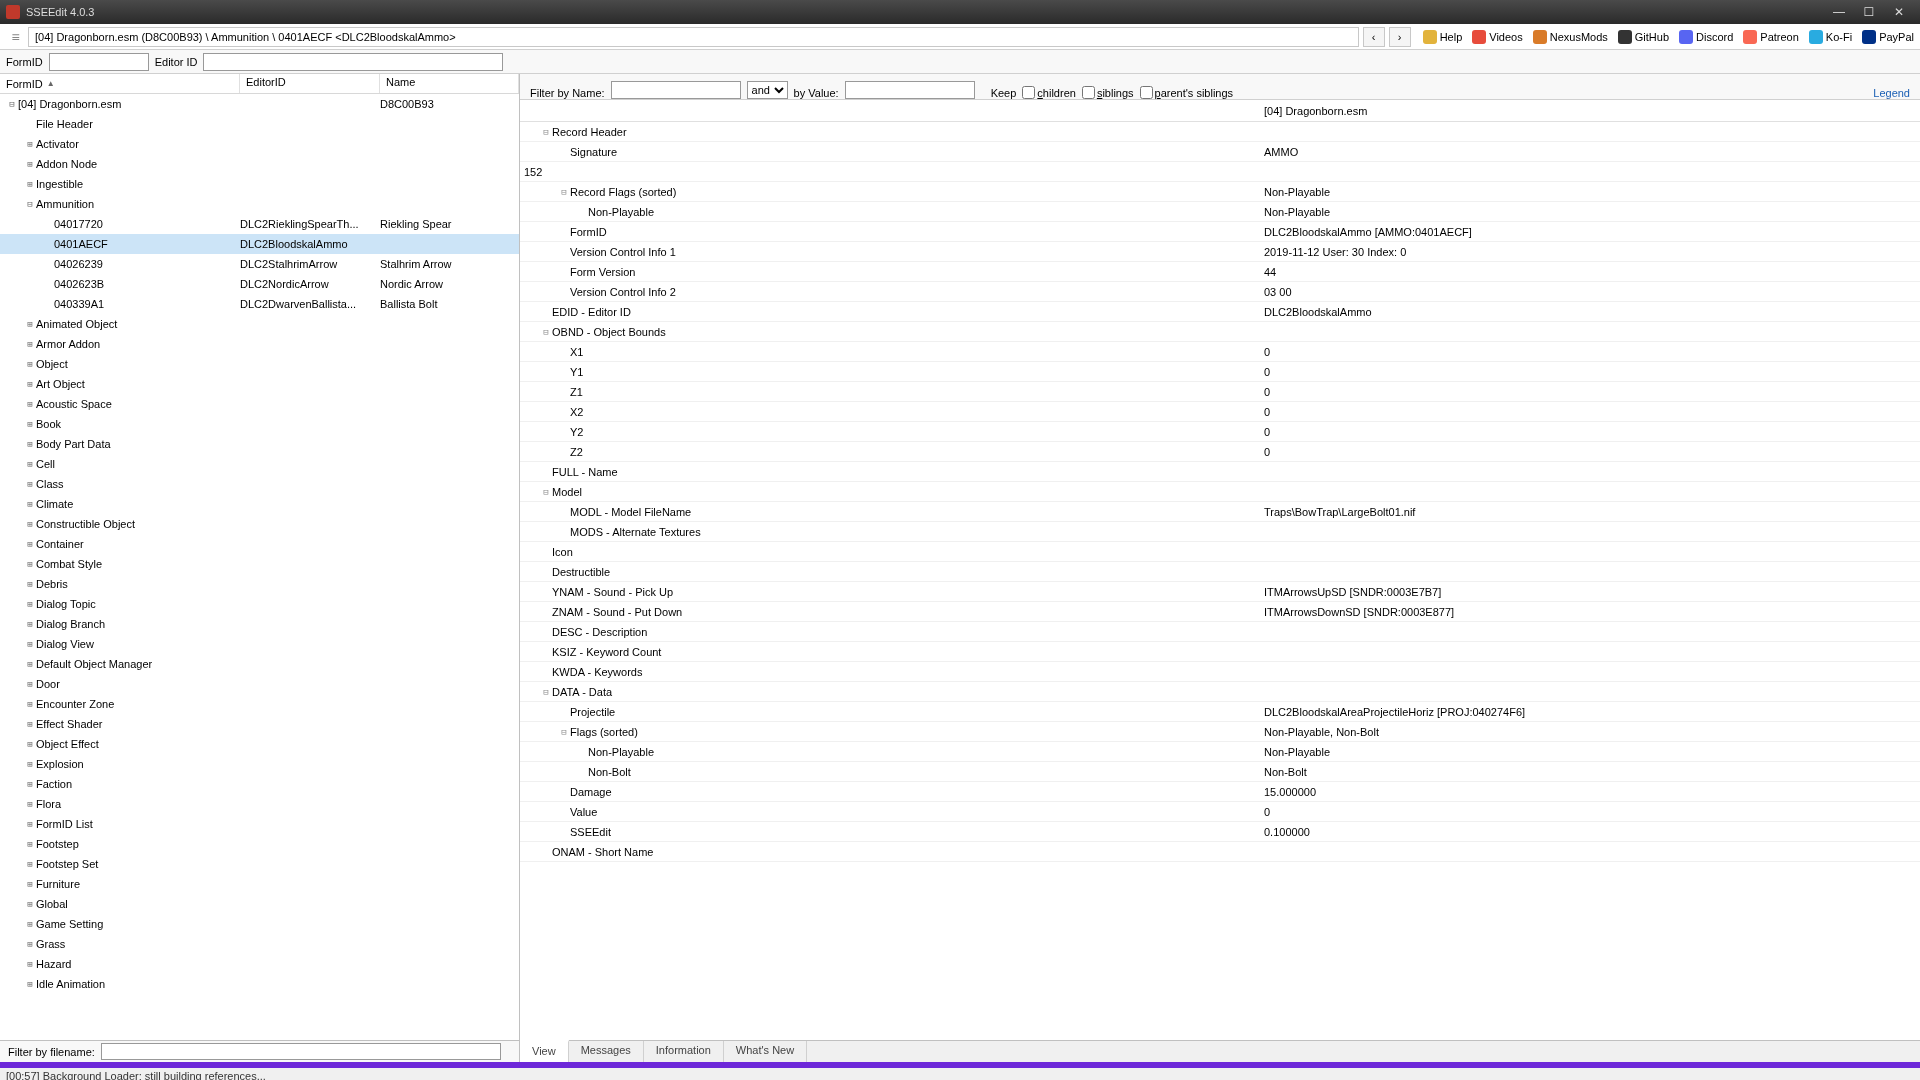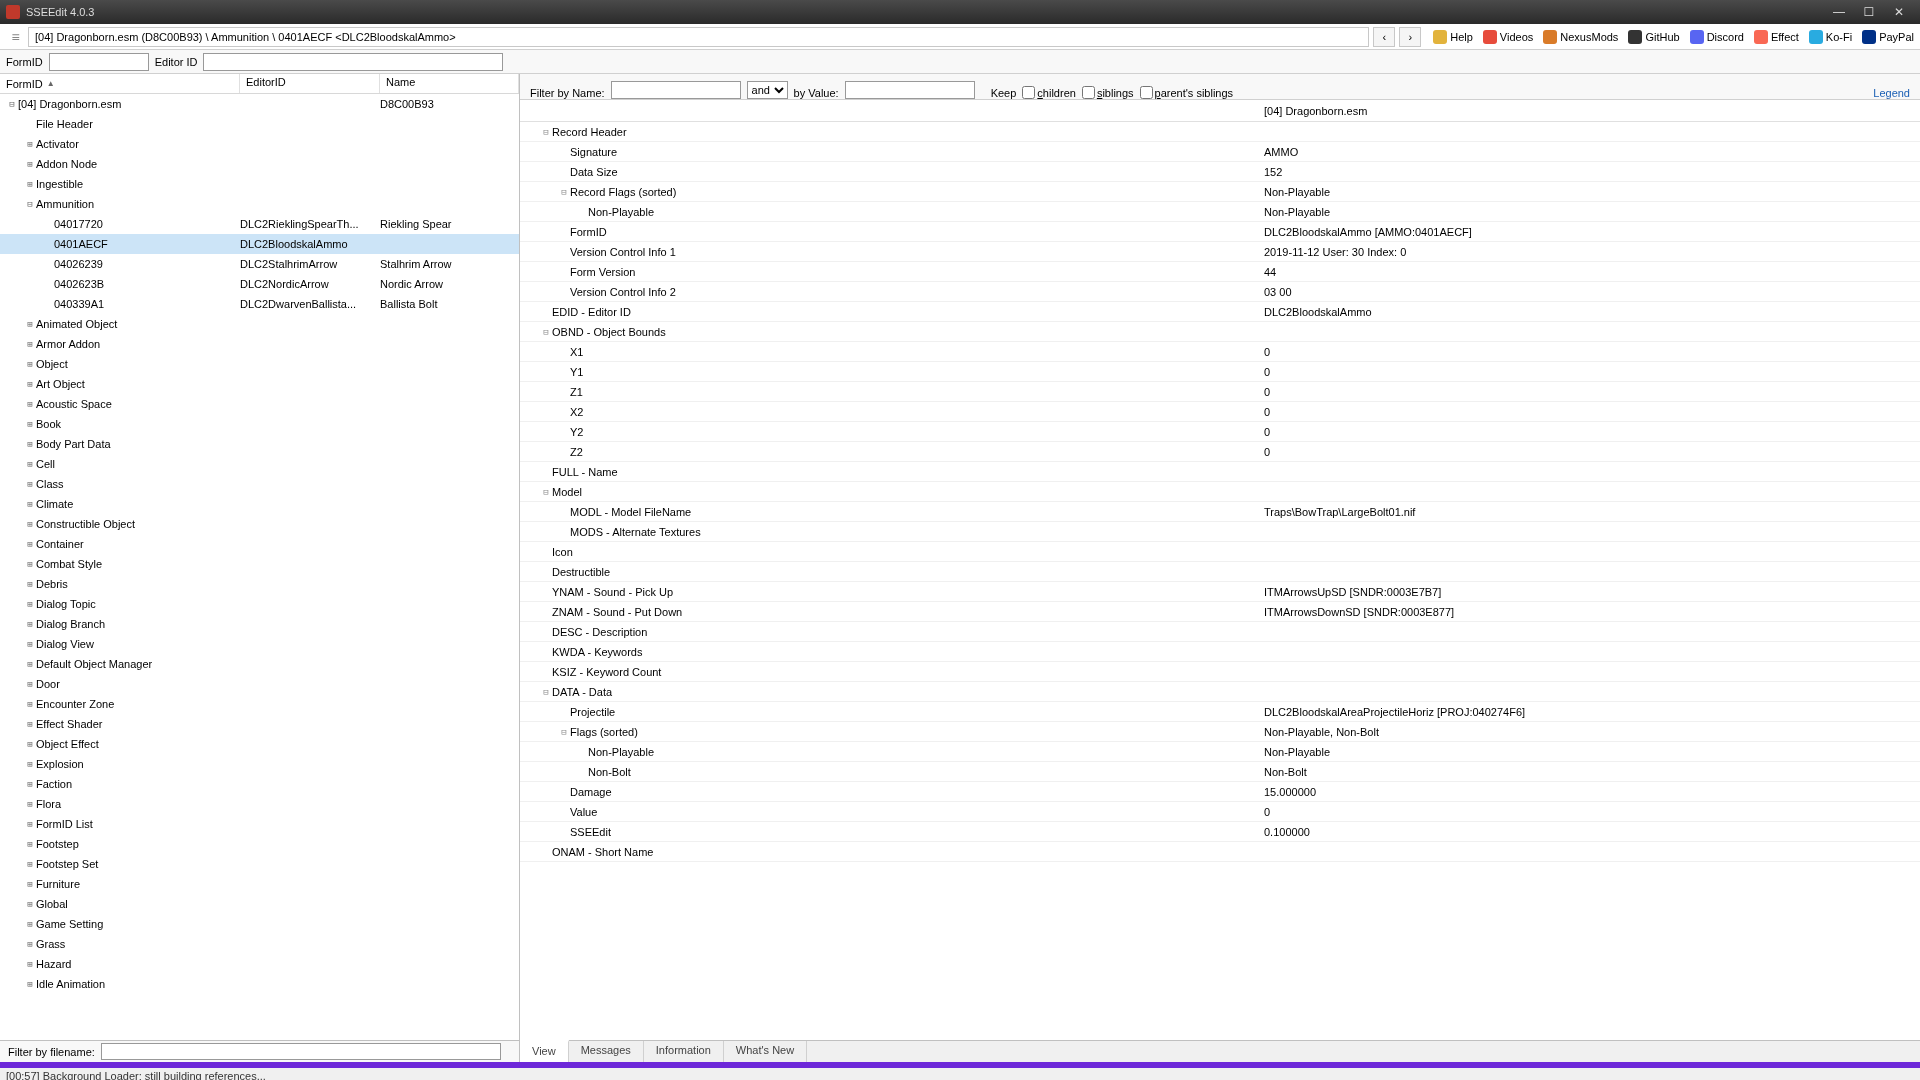--- a/index.html
+++ b/index.html
@@ -97,21 +97,21 @@
       <span class="lnk">
         <span class="ic" style="background:#333"></span>
         <span>GitHub</span>
       </span>
       <span class="lnk">
         <span class="ic" style="background:#5865f2"></span>
         <span>Discord</span>
       </span>
       <span class="lnk">
         <span class="ic" style="background:#f96854"></span>
-        <span>Effect</span>
+        <span>Patreon</span>
       </span>
       <span class="lnk">
         <span class="ic" style="background:#29abe0"></span>
         <span>Ko-Fi</span>
       </span>
       <span class="lnk">
         <span class="ic" style="background:#003087"></span>
         <span>PayPal</span>
       </span>
     </div>
@@ -581,25 +581,20 @@
         </div>
         <div class="rrow">
           <div class="rc1">
             <span style="width:28px;display:inline-block"></span>
             <span class="rexp"></span>
             <span>Signature</span>
           </div>
           <div class="rc2">AMMO</div>
         </div>
         <div class="rrow">
-          <div class="rc1">
-            <span style="width:28px;display:inline-block"></span>
-            <span class="rexp"></span>
-            <span>Data Size</span>
-          </div>
           <div class="rc2">152</div>
         </div>
         <div class="rrow">
           <div class="rc1">
             <span style="width:28px;display:inline-block"></span>
             <span class="rexp">⊟</span>
             <span>Record Flags (sorted)</span>
           </div>
           <div class="rc2">Non-Playable</div>
         </div>
@@ -776,29 +771,29 @@
             <span style="width:10px;display:inline-block"></span>
             <span class="rexp"></span>
             <span>DESC - Description</span>
           </div>
           <div class="rc2"></div>
         </div>
         <div class="rrow dim">
           <div class="rc1">
             <span style="width:10px;display:inline-block"></span>
             <span class="rexp"></span>
+            <span>KSIZ - Keyword Count</span>
+          </div>
+          <div class="rc2"></div>
+        </div>
+        <div class="rrow dim">
+          <div class="rc1">
+            <span style="width:10px;display:inline-block"></span>
+            <span class="rexp"></span>
             <span>KWDA - Keywords</span>
-          </div>
-          <div class="rc2"></div>
-        </div>
-        <div class="rrow dim">
-          <div class="rc1">
-            <span style="width:10px;display:inline-block"></span>
-            <span class="rexp"></span>
-            <span>KSIZ - Keyword Count</span>
           </div>
           <div class="rc2"></div>
         </div>
         <div class="rrow">
           <div class="rc1">
             <span style="width:10px;display:inline-block"></span>
             <span class="rexp">⊟</span>
             <span>DATA - Data</span>
           </div>
           <div class="rc2"></div>

